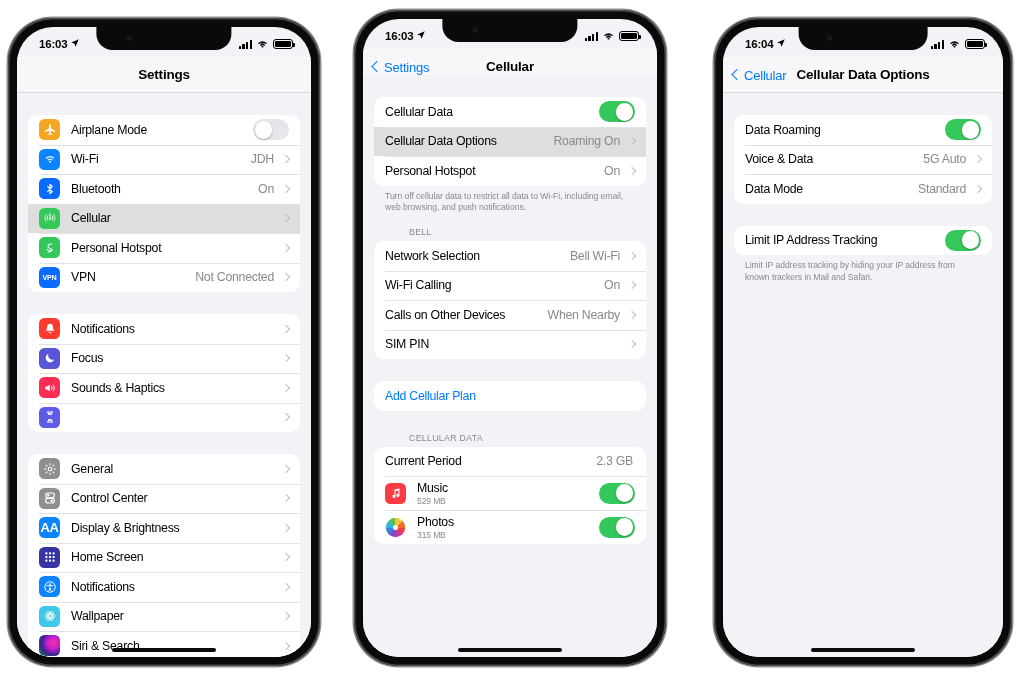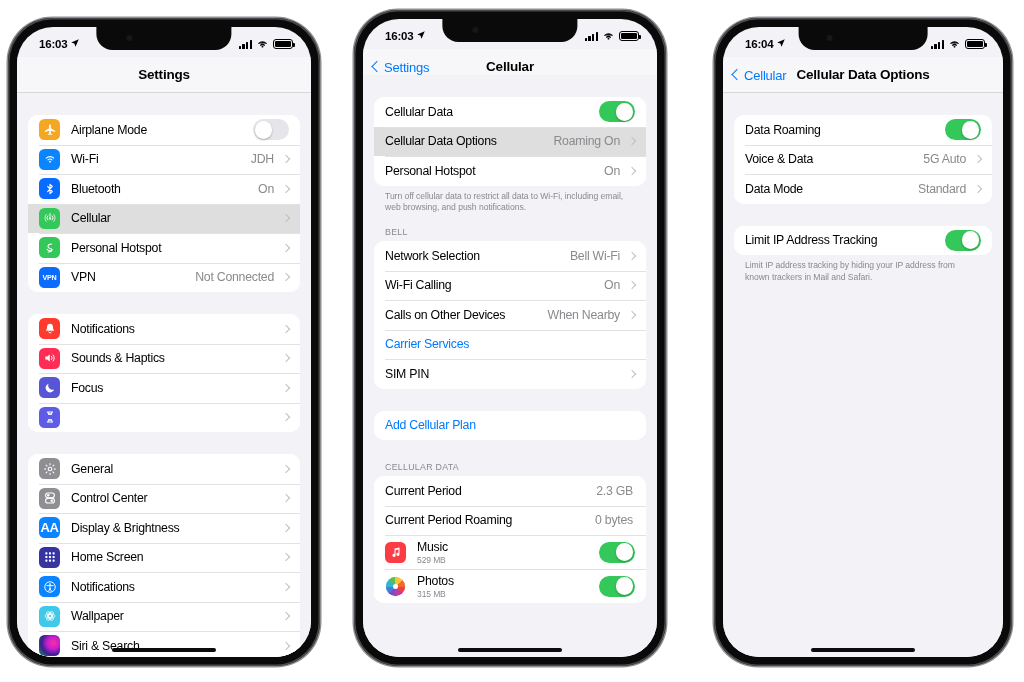--- a/index.html
+++ b/index.html
@@ -158,21 +158,21 @@
   .tgl.on { background: #34c759; }
   .tgl i {
     position: absolute; top: 1.6px; left: 1.6px;
     width: 17.8px; height: 17.8px; border-radius: 50%;
     background: #fff; box-shadow: 0 1px 2px rgba(0,0,0,.28);
   }
   .tgl.on i { left: auto; right: 1.6px; }
 
   .hdr {
     font-size: 8.8px; color: #8a8a8e; letter-spacing: 0.3px;
-    padding: 0 11px 4px 22px; text-transform: uppercase;
+    padding: 0 11px 4px 22px; text-transform: uppercase; margin-left: 24px;
   }
   .footnote {
     font-size: 8.6px; color: #8a8a8e; letter-spacing: -0.05px;
     line-height: 1.38; padding: 5px 22px 0 22px;
   }
 
   .home-ind {
     position: absolute; bottom: 5px; left: 50%;
     transform: translateX(-50%);
     width: 104px; height: 3.6px; border-radius: 2px;
@@ -291,37 +291,37 @@
                 <svg width="14" height="14" viewBox="0 0 24 24" fill="none">
                   <path d="M12 3.2c-3 0-5 2.2-5 5.2 0 3.6-1.2 4.6-1.9 5.4-.3.4 0 1 .5 1h12.8c.5 0 .8-.6.5-1-.7-.8-1.9-1.8-1.9-5.4 0-3-2-5.2-5-5.2z" fill="#fff"></path>
                   <path d="M10 17.3a2.1 2.1 0 004 0" stroke="#fff" stroke-width="1.7" stroke-linecap="round"></path>
                 </svg>
               </div>
               <div class="label">Notifications</div>
               <div style="margin-left: auto;"></div>
               <div class="chev"></div>
             </div>
             <div class="row">
+              <div class="ic" style="background: rgb(88, 86, 214);">
+                <svg width="14" height="14" viewBox="0 0 24 24" fill="none">
+                  <path d="M19.2 14.6A7.6 7.6 0 019.4 4.8a7.6 7.6 0 109.8 9.8z" fill="#fff"></path>
+                </svg>
+              </div>
+              <div class="label">Focus</div>
+              <div style="margin-left: auto;"></div>
+              <div class="chev"></div>
+            </div>
+            <div class="row">
               <div class="ic" style="background: rgb(255, 45, 85);">
                 <svg width="14" height="14" viewBox="0 0 24 24" fill="none">
                   <path d="M4 9.5h3.3L11.6 6v12L7.3 14.5H4z" fill="#fff"></path>
                   <path d="M14.7 9.3a3.8 3.8 0 010 5.4M17.3 6.8a7.4 7.4 0 010 10.4" stroke="#fff" stroke-width="1.7" stroke-linecap="round"></path>
                 </svg>
               </div>
               <div class="label">Sounds &amp; Haptics</div>
-              <div style="margin-left: auto;"></div>
-              <div class="chev"></div>
-            </div>
-            <div class="row">
-              <div class="ic" style="background: rgb(88, 86, 214);">
-                <svg width="14" height="14" viewBox="0 0 24 24" fill="none">
-                  <path d="M19.2 14.6A7.6 7.6 0 019.4 4.8a7.6 7.6 0 109.8 9.8z" fill="#fff"></path>
-                </svg>
-              </div>
-              <div class="label">Focus</div>
               <div style="margin-left: auto;"></div>
               <div class="chev"></div>
             </div>
             <div class="row">
               <div class="ic" style="background: rgb(94, 92, 230);">
                 <svg width="14" height="14" viewBox="0 0 24 24" fill="none">
                   <path d="M7.5 3.5h9M7.5 20.5h9M8.3 3.5c0 4.4 7.4 4.6 7.4 0M8.3 20.5c0-4.4 7.4-4.6 7.4 0" stroke="#fff" stroke-width="1.8" stroke-linecap="round" stroke-linejoin="round"></path>
                   <path d="M9.3 7.5h5.4M9.3 16.5h5.4" stroke="#fff" stroke-width="1.5" stroke-linecap="round"></path>
                 </svg>
               </div>
@@ -492,44 +492,37 @@
               <div class="label">Wi-Fi Calling</div>
               <div class="value">On</div>
               <div class="chev"></div>
             </div>
             <div class="row">
               <div class="label">Calls on Other Devices</div>
               <div class="value">When Nearby</div>
               <div class="chev"></div>
             </div>
             <div class="row">
-              <div class="label blue">Carrier Services</div>
-            </div>
-            <div class="row">
               <div class="label">SIM PIN</div>
               <div style="margin-left: auto;"></div>
               <div class="chev"></div>
             </div>
           </div>
           <div class="gap-lg"></div>
           <div class="group">
             <div class="row">
               <div class="label blue">Add Cellular Plan</div>
             </div>
           </div>
           <div class="gap-lg"></div>
           <div class="hdr">CELLULAR DATA</div>
           <div class="group">
             <div class="row">
               <div class="label">Current Period</div>
               <div class="value">2.3 GB</div>
-            </div>
-            <div class="row">
-              <div class="label">Current Period Roaming</div>
-              <div class="value">0 bytes</div>
             </div>
             <div class="row tall">
               <div class="ic" style="background: rgb(252, 60, 68);">
                 <svg width="14" height="14" viewBox="0 0 24 24" fill="none">
                   <path d="M18 4.2l-8.6 1.8v9.4a2.7 2.7 0 10 1.8 2.5V8.9l5-1v5.6a2.7 2.7 0 101.8 2.5z" fill="#fff"></path>
                 </svg>
               </div>
               <div class="label-wrap">
                 <div class="label">Music</div>
                 <div class="sublabel">529 MB</div>

